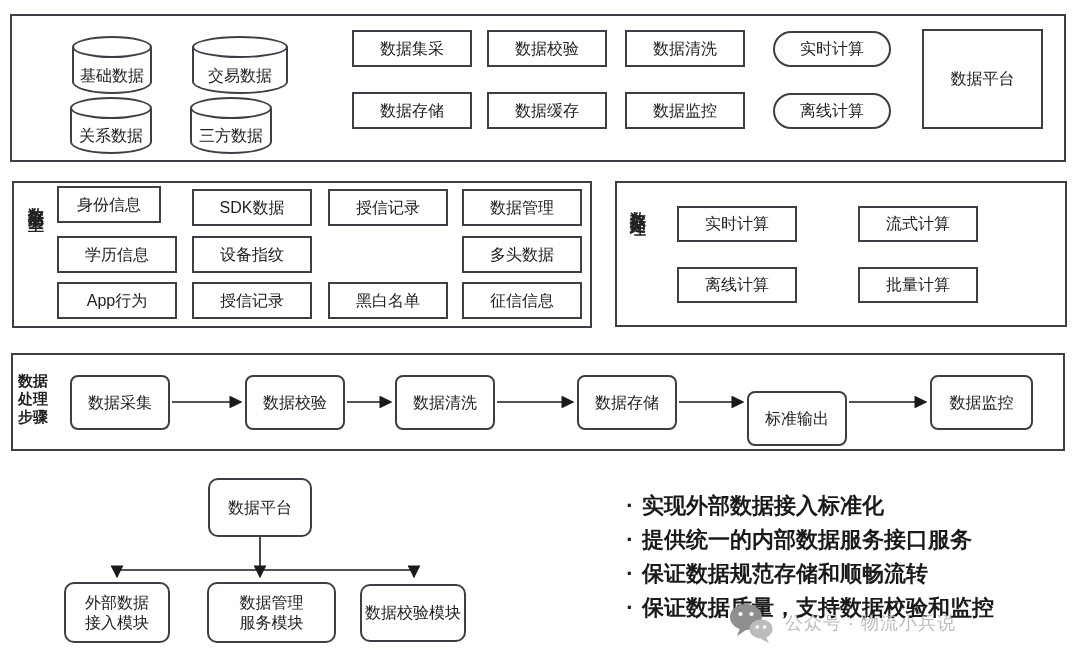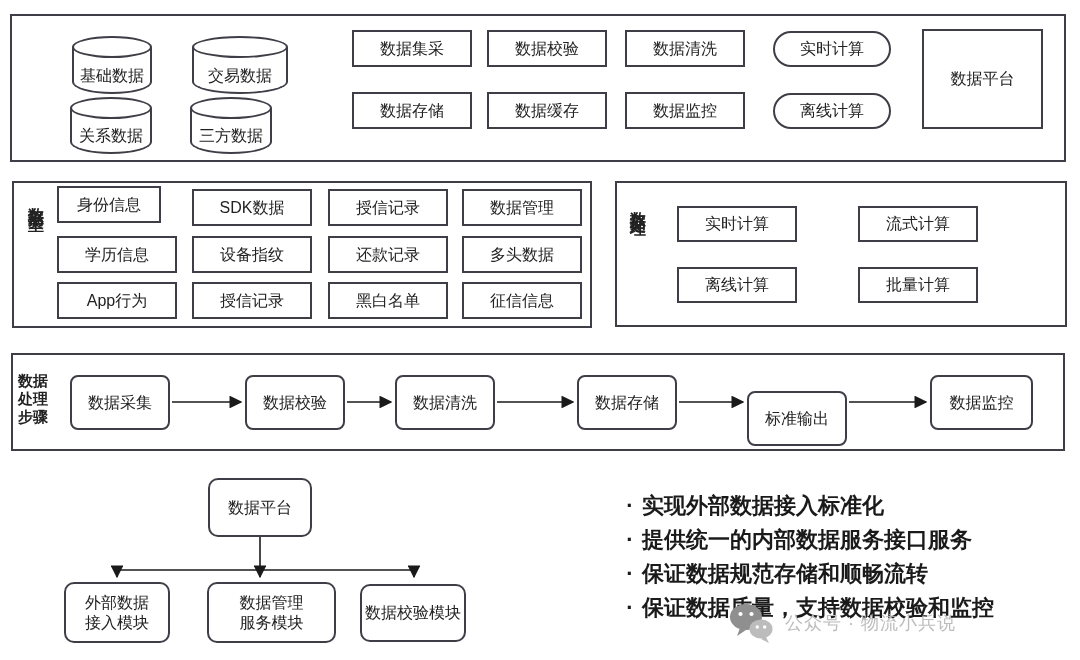--- a/index.html
+++ b/index.html
@@ -113,21 +113,20 @@
 
   <div class="panel" style="left:12px;top:181px;width:580px;height:147px"></div>
   <div class="vlabel" style="left:26px;top:194px">数据类型</div>
 
   <div class="box" style="left:57px;top:186px;width:104px;height:37px">身份信息</div>
   <div class="box" style="left:192px;top:189px;width:120px;height:37px">SDK数据</div>
   <div class="box" style="left:328px;top:189px;width:120px;height:37px">授信记录</div>
   <div class="box" style="left:462px;top:189px;width:120px;height:37px">数据管理</div>
   <div class="box" style="left:57px;top:236px;width:120px;height:37px">学历信息</div>
   <div class="box" style="left:192px;top:236px;width:120px;height:37px">设备指纹</div>
-  <div class="box" style="left:328px;top:236px;width:120px;height:37px">还款记录</div>
   <div class="box" style="left:462px;top:236px;width:120px;height:37px">多头数据</div>
   <div class="box" style="left:57px;top:282px;width:120px;height:37px">App行为</div>
   <div class="box" style="left:192px;top:282px;width:120px;height:37px">授信记录</div>
   <div class="box" style="left:328px;top:282px;width:120px;height:37px">黑白名单</div>
   <div class="box" style="left:462px;top:282px;width:120px;height:37px">征信信息</div>
 
   <div class="panel" style="left:615px;top:181px;width:452px;height:146px"></div>
   <div class="vlabel" style="left:628px;top:198px">数据处理</div>
 
   <div class="box" style="left:677px;top:206px;width:120px;height:36px">实时计算</div>

